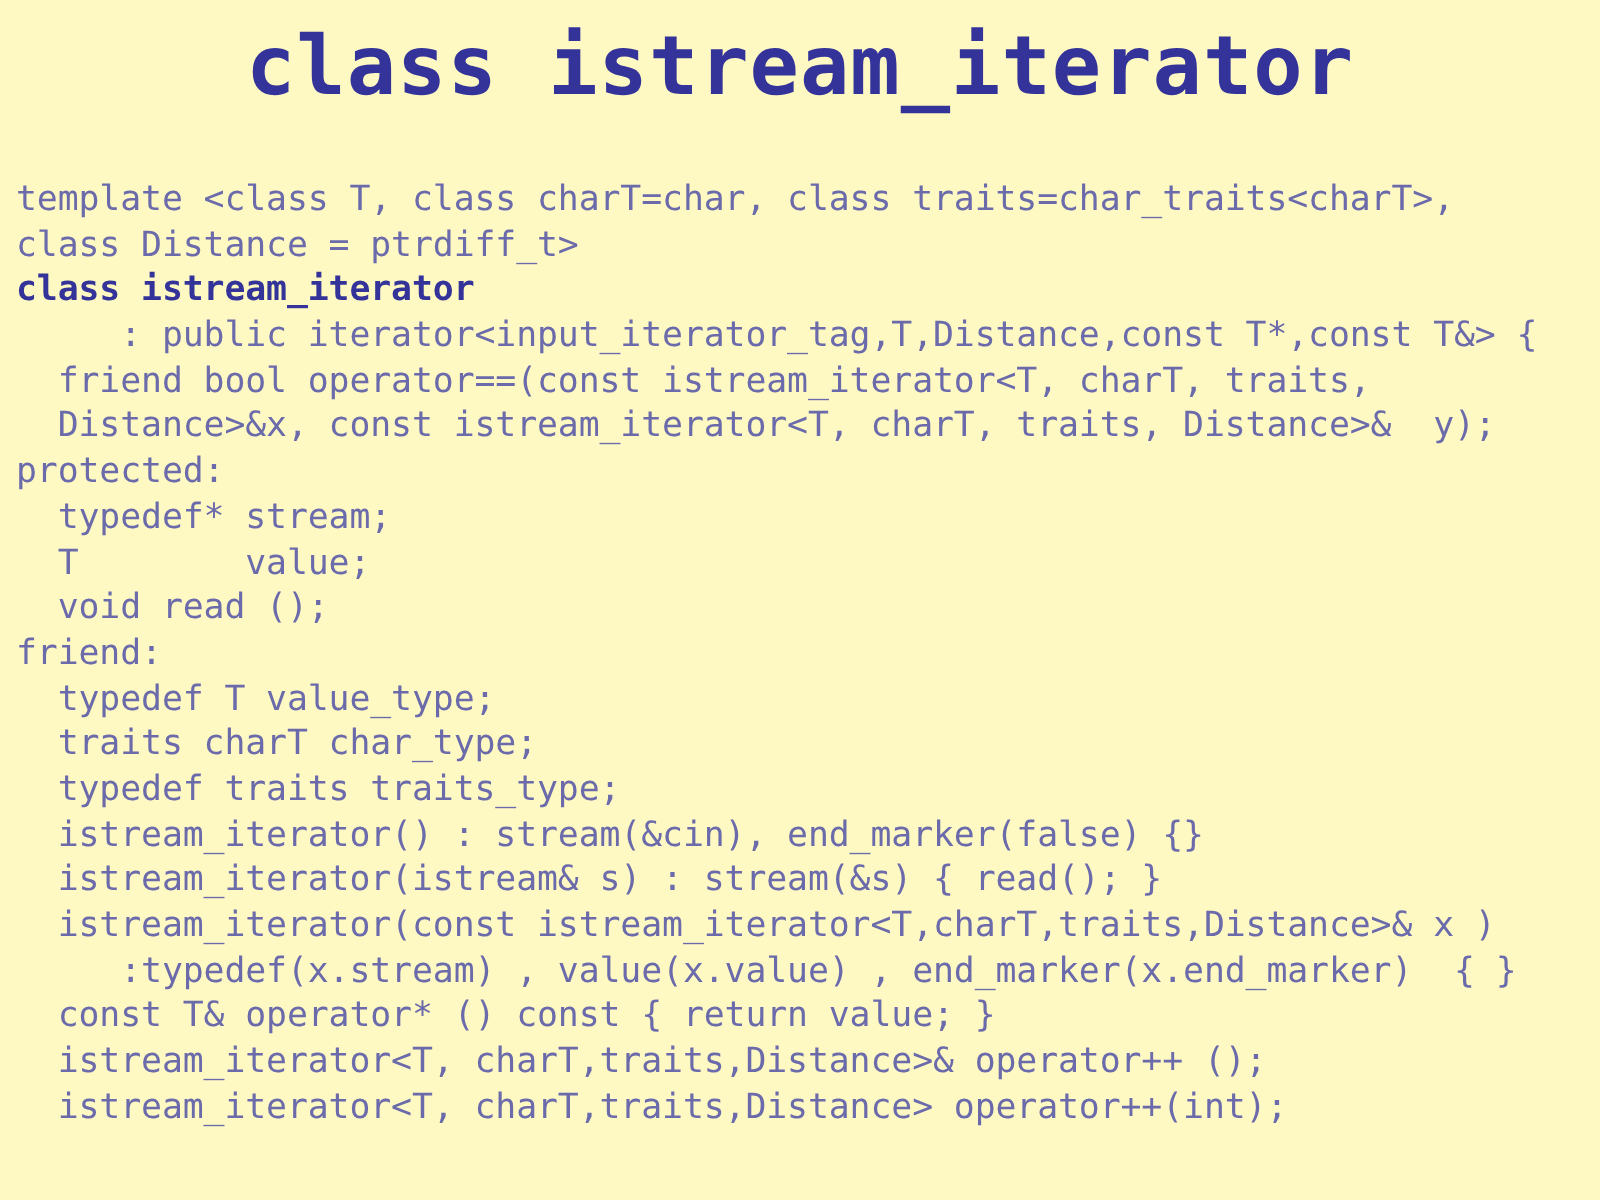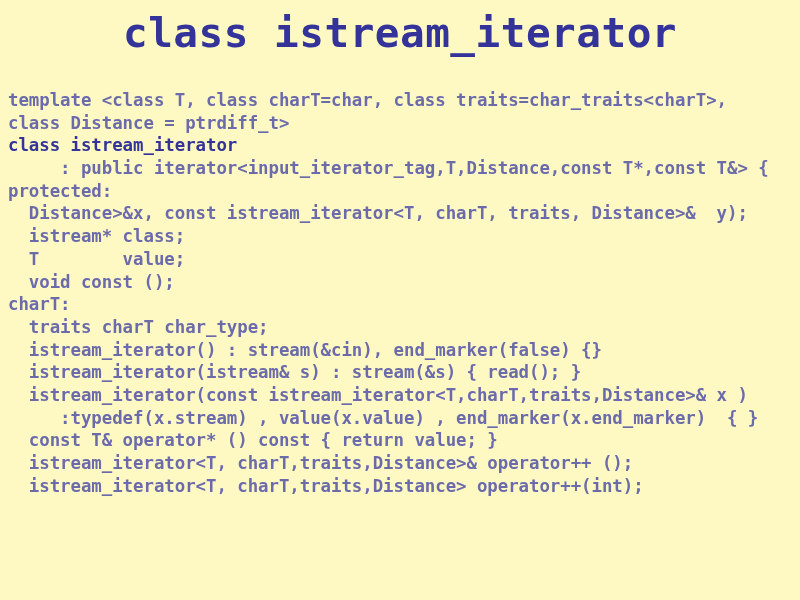--- a/index.html
+++ b/index.html
@@ -35,48 +35,51 @@
     left: 8px;
     top: 89px;
     width: 784px;
     font-family: "DejaVu Sans Mono", "Liberation Mono", monospace;
     font-size: 17.4px;
     line-height: 22.7px;
   }
   .code-line {
     white-space: pre;
     color: #6b6bab;
-    font-weight: bold;
+    font-weight: normal;
     height: 22.7px;
     letter-spacing: -0.05px;
   }
   .code-line.bold {
     color: #33339a;
     font-weight: bold;
   }
 </style>
 </head>
 <body>
 
 <div id="slide">
 
   <div id="slide-title">class istream_iterator</div>
 
   <div id="code-block">
       <div class="code-line">template &lt;class T, class charT=char, class traits=char_traits&lt;charT&gt;,</div>
       <div class="code-line">class Distance = ptrdiff_t&gt;</div>
       <div class="code-line bold">class istream_iterator</div>
       <div class="code-line">     : public iterator&lt;input_iterator_tag,T,Distance,const T*,const T&amp;&gt; {</div>
+      <div class="code-line">  friend bool operator==(const istream_iterator&lt;T, charT, traits,</div>
+      <div class="code-line">  Distance&gt;&amp;x, const istream_iterator&lt;T, charT, traits, Distance&gt;&amp;  y);</div>
       <div class="code-line">protected:</div>
-      <div class="code-line">  Distance&gt;&amp;x, const istream_iterator&lt;T, charT, traits, Distance&gt;&amp;  y);</div>
-      <div class="code-line">  istream* class;</div>
+      <div class="code-line">  typedef* stream;</div>
       <div class="code-line">  T        value;</div>
-      <div class="code-line">  void const ();</div>
-      <div class="code-line">charT:</div>
+      <div class="code-line">  void read ();</div>
+      <div class="code-line">friend:</div>
+      <div class="code-line">  typedef T value_type;</div>
       <div class="code-line">  traits charT char_type;</div>
+      <div class="code-line">  typedef traits traits_type;</div>
       <div class="code-line">  istream_iterator() : stream(&amp;cin), end_marker(false) {}</div>
       <div class="code-line">  istream_iterator(istream&amp; s) : stream(&amp;s) { read(); }</div>
       <div class="code-line">  istream_iterator(const istream_iterator&lt;T,charT,traits,Distance&gt;&amp; x )</div>
       <div class="code-line">     :typedef(x.stream) , value(x.value) , end_marker(x.end_marker)  { }</div>
       <div class="code-line">  const T&amp; operator* () const { return value; }</div>
       <div class="code-line">  istream_iterator&lt;T, charT,traits,Distance&gt;&amp; operator++ ();</div>
       <div class="code-line">  istream_iterator&lt;T, charT,traits,Distance&gt; operator++(int);</div>
     </div>
 
 </div>

